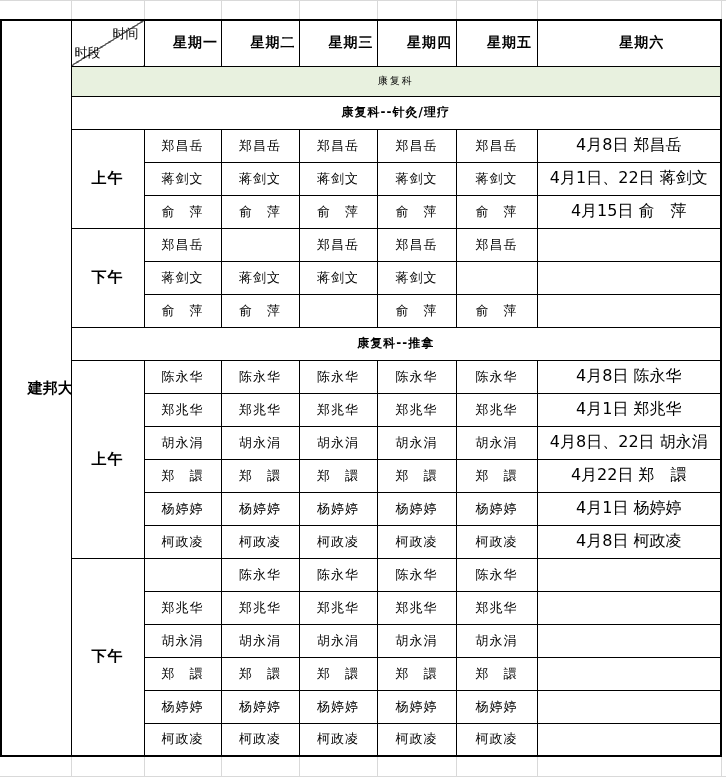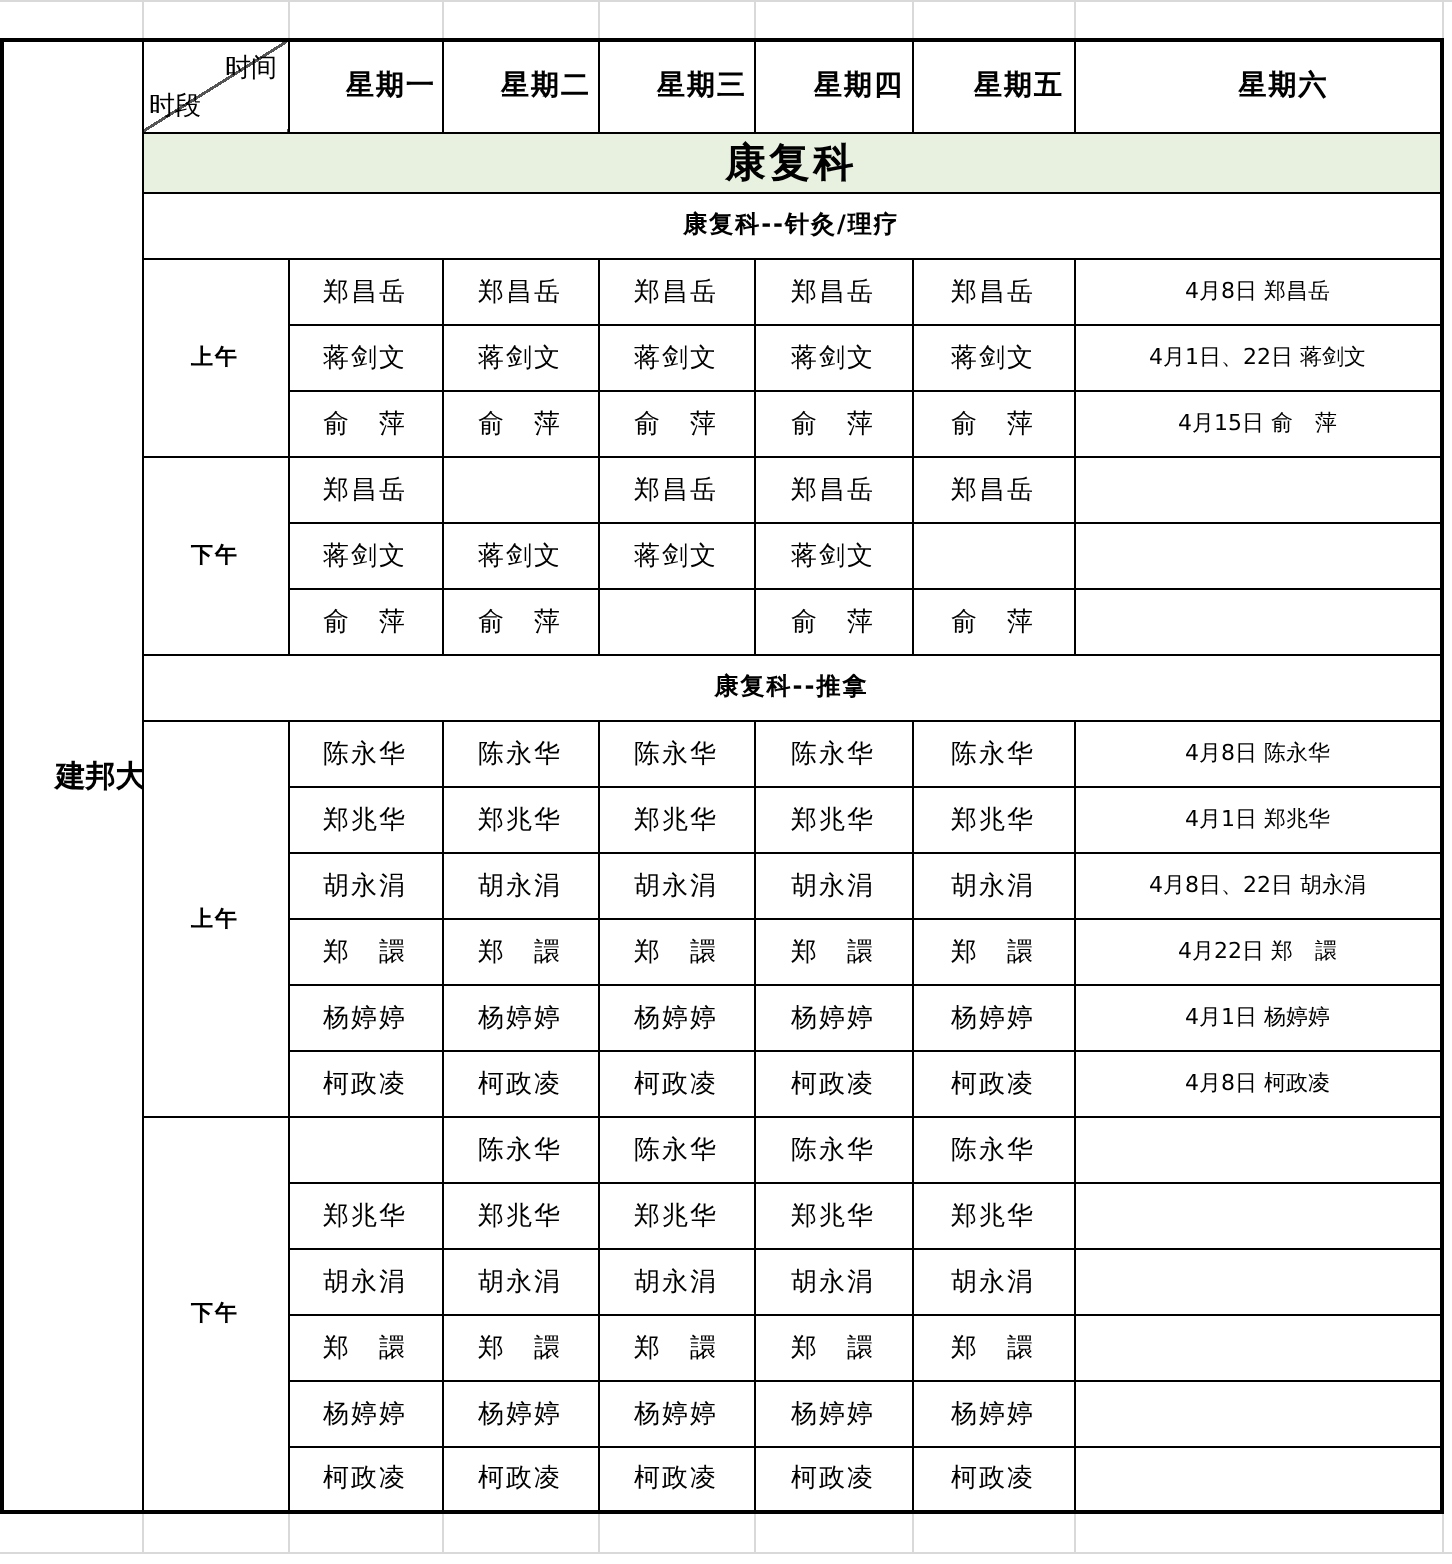--- a/index.html
+++ b/index.html
@@ -15,25 +15,25 @@
   table.schedule{border-collapse:collapse;table-layout:fixed;border:2px solid #000;margin:0;}
   td{border:1px solid #000;text-align:center;vertical-align:middle;padding:0;
      overflow:hidden;white-space:nowrap;}
 
   tr.rh{height:46px;}
   tr.rb{height:30px;}
   tr.rt{height:33px;}
   tr.rn{height:33px;}
 
   .day-header{font-weight:bold;font-size:14px;letter-spacing:1px;padding-left:26px;}
-  .banner{font-weight:bold;font-size:20px;letter-spacing:2px;margin-top:16px;}
+  .banner{font-weight:normal;font-size:10px;letter-spacing:2px;margin-top:16px;}
   .section-title{font-weight:bold;font-size:12px;letter-spacing:1px;}
-  .period{font-weight:bold;font-size:11px;letter-spacing:1px;}
+  .period{font-weight:bold;font-size:15px;letter-spacing:1px;}
   .name{font-size:13px;letter-spacing:1px;}
-  .sat{font-size:11px;letter-spacing:0;}
+  .sat{font-size:16px;letter-spacing:0;}
 
   .building{font-weight:bold;font-size:15px;}
   .building .vtext{width:17px;margin:0 auto;word-break:break-all;
                    line-height:22px;text-align:center;}
 
   .corner{position:relative;font-weight:normal;font-size:13px;
           background:linear-gradient(to bottom right,
             transparent calc(50% - 1px),#555 calc(50% - 1px),
             #555 calc(50% + 0.5px),transparent calc(50% + 0.5px));}
   .corner .ct{position:absolute;top:4px;right:5px;}

